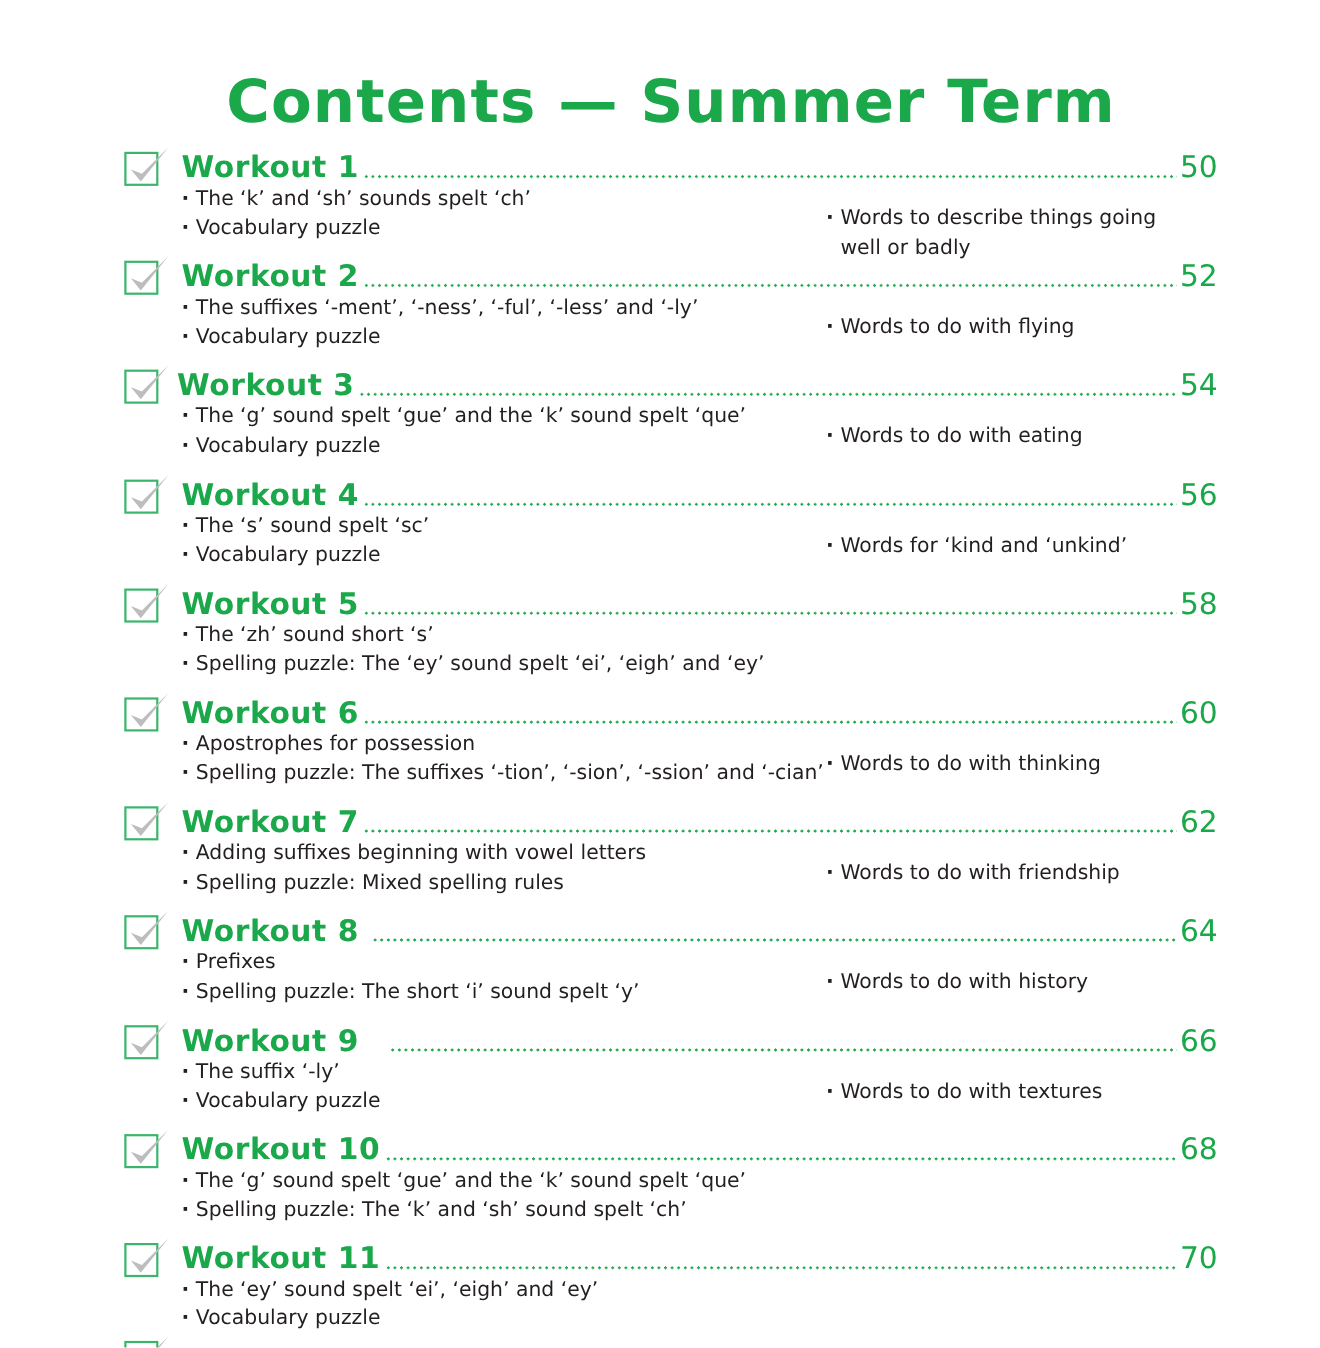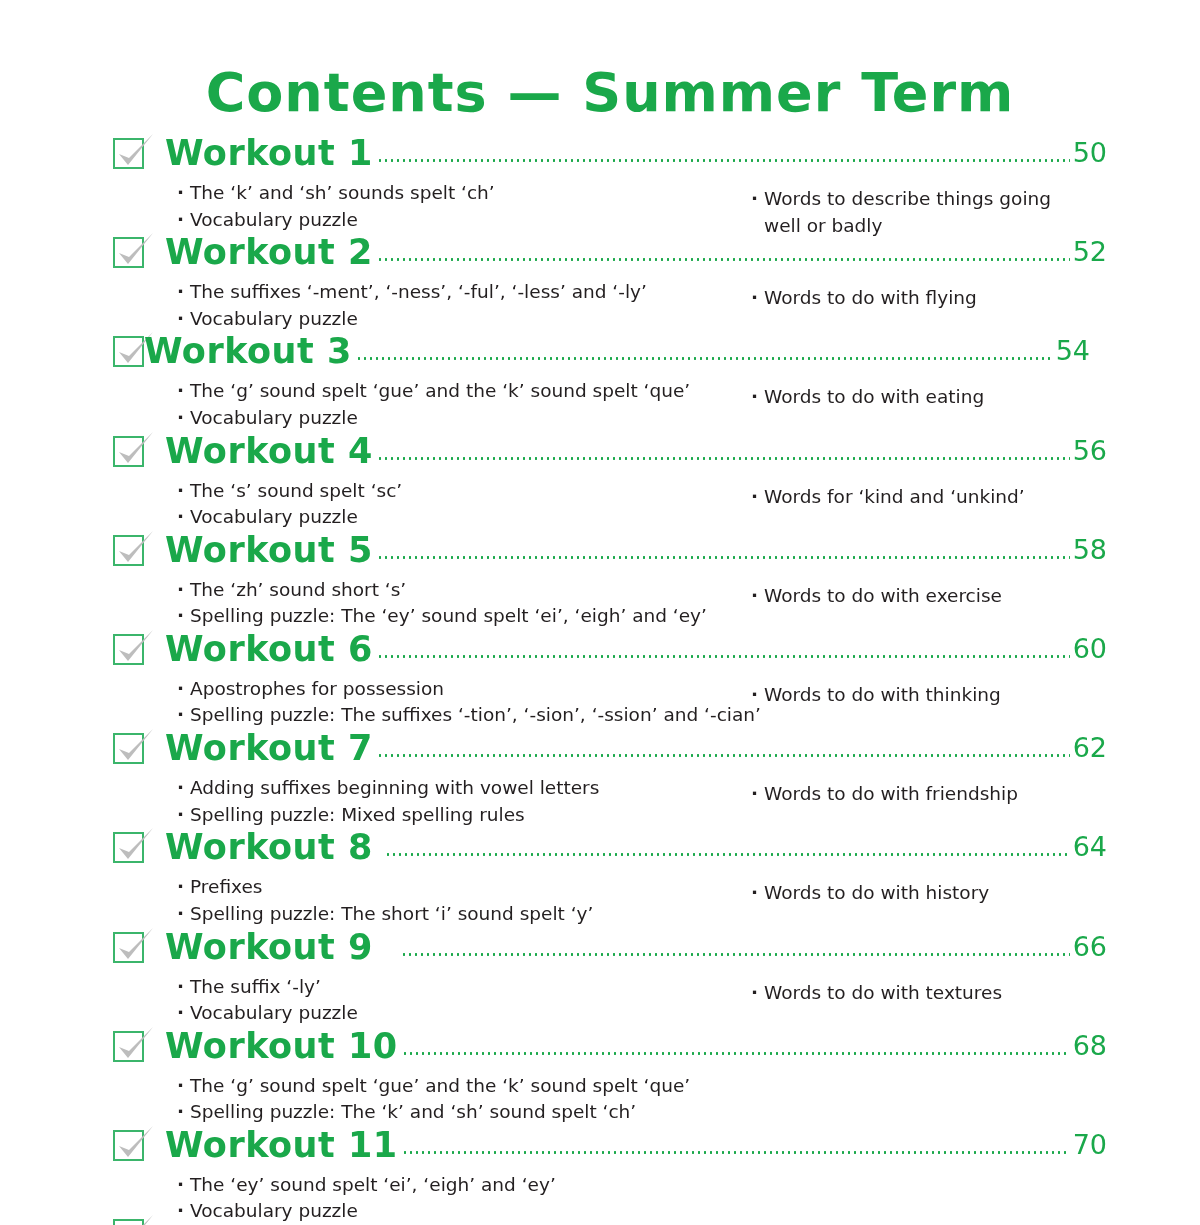--- a/index.html
+++ b/index.html
@@ -62,21 +62,21 @@
       left: 165px;
       top: 4px;
       width: 942px;
       height: 36px;
       display: flex;
       align-items: flex-end;
     }
     .heading {
       font-family: "DejaVu Sans", sans-serif;
       font-weight: bold;
-      font-size: 35px;
+      font-size: 27px;
       color: #1aa84a;
       line-height: 34px;
       white-space: nowrap;
       letter-spacing: 0.5px;
     }
     .leader {
       flex: 1;
       height: 3px;
       margin: 0 3px 8px 4px;
       background-image: radial-gradient(circle, #1aa84a 1.1px, transparent 1.3px);
@@ -89,21 +89,21 @@
       font-size: 27px;
       color: #1aa84a;
       line-height: 34px;
     }
     .bullets-left {
       position: absolute;
       left: 165px;
       top: 38px;
       width: 560px;
       list-style: none;
-      margin: 12px;
+      margin: 0;
       padding: 0;
     }
     .bullets-right {
       position: absolute;
       left: 733px;
       top: 38px;
       width: 320px;
       list-style: none;
       margin: 18px;
       padding: 0;
@@ -183,21 +183,21 @@
       <li class="bullet">Words to do with flying</li>
     </ul>
   </div>
 
   <div class="entry">
     <div class="checkbox">
       <svg viewBox="0 0 44 40">
           <path d="M6 22 L15 33 L40 2 L16 26 Z" fill="#bdbdbd"></path>
         </svg>
     </div>
-    <div class="heading-row" style="left:144px;width:946px">
+    <div class="heading-row" style="left:161px;width:946px">
       <span class="heading">Workout 3</span>
       <span class="leader"></span>
       <span class="page-num">54</span>
     </div>
     <ul class="bullets-left">
       <li class="bullet">The ‘g’ sound spelt ‘gue’ and the ‘k’ sound spelt ‘que’</li>
       <li class="bullet">Vocabulary puzzle</li>
     </ul>
     <ul class="bullets-right">
       <li class="bullet">Words to do with eating</li>
@@ -231,23 +231,20 @@
         </svg>
     </div>
     <div class="heading-row">
       <span class="heading">Workout 5</span>
       <span class="leader"></span>
       <span class="page-num">58</span>
     </div>
     <ul class="bullets-left">
       <li class="bullet">The ‘zh’ sound short ‘s’</li>
       <li class="bullet">Spelling puzzle: The ‘ey’ sound spelt ‘ei’, ‘eigh’ and ‘ey’</li>
-    </ul>
-    <ul class="bullets-right">
-      <li class="bullet">Words to do with exercise</li>
     </ul>
   </div>
 
   <div class="entry">
     <div class="checkbox">
       <svg viewBox="0 0 44 40">
           <path d="M6 22 L15 33 L40 2 L16 26 Z" fill="#bdbdbd"></path>
         </svg>
     </div>
     <div class="heading-row">

